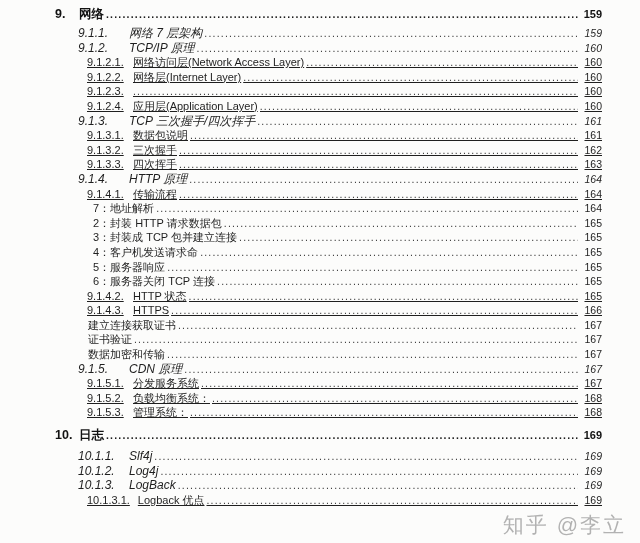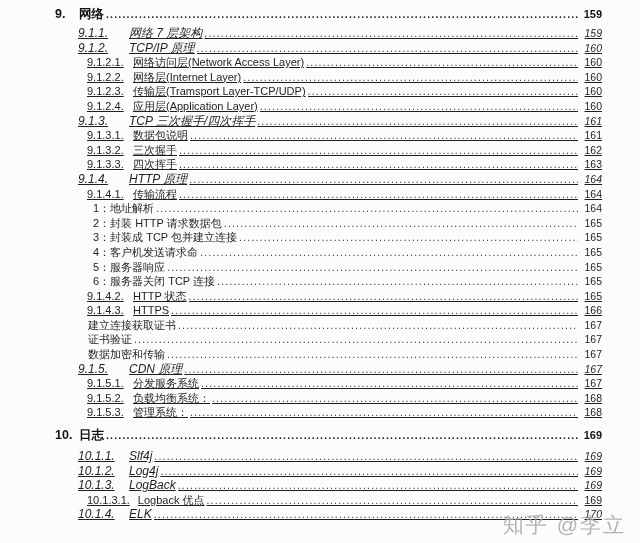--- a/index.html
+++ b/index.html
@@ -68,21 +68,20 @@
   }
   .row.l1 .num { min-width: 24px; padding-right: 0; }
   .row.l1 .dots { color: #1c1c1c; }
   .row.l1 .pg { font-size: 11px; }
   .toc > .row.l1:first-child { margin-top: 0; margin-bottom: 3px; }
   
   .row.l2 {
     padding-left: 23px;
     font-style: italic;
     font-size: 12px;
-    text-decoration: underline;
   }
   .row.l2 .num { min-width: 51px; padding-right: 0; }
   
   .row.l3 { padding-left: 32px; text-decoration: underline; }
   .row.l3 .num { min-width: 46px; padding-right: 8px; box-sizing: border-box; }
   
   .row.l4 { padding-left: 38px; }
   
   .row.l4b { padding-left: 33px; }
   .watermark {
@@ -132,21 +131,20 @@
 
     <div class="row l3">
       <span class="num">9.1.2.2.</span>
       <span class="title">网络层(Internet Layer)</span>
       <span class="dots"></span>
       <span class="pg">160</span>
     </div>
 
     <div class="row l3">
       <span class="num">9.1.2.3.</span>
-      <span class="title">传输层(Tramsport Layer-TCP/UDP)</span>
       <span class="dots"></span>
       <span class="pg">160</span>
     </div>
 
     <div class="row l3">
       <span class="num">9.1.2.4.</span>
       <span class="title">应用层(Application Layer)</span>
       <span class="dots"></span>
       <span class="pg">160</span>
     </div>
@@ -188,21 +186,21 @@
 
     <div class="row l3">
       <span class="num">9.1.4.1.</span>
       <span class="title">传输流程</span>
       <span class="dots"></span>
       <span class="pg">164</span>
     </div>
 
     <div class="row l4">
 
-      <span class="title">1：地址解析</span>
+      <span class="title">7：地址解析</span>
       <span class="dots"></span>
       <span class="pg">164</span>
     </div>
 
     <div class="row l4">
 
       <span class="title">2：封装 HTTP 请求数据包</span>
       <span class="dots"></span>
       <span class="pg">165</span>
     </div>
@@ -326,23 +324,17 @@
       <span class="pg">169</span>
     </div>
 
     <div class="row l3">
       <span class="num">10.1.3.1.</span>
       <span class="title">Logback 优点</span>
       <span class="dots"></span>
       <span class="pg">169</span>
     </div>
 
-    <div class="row l2">
-      <span class="num">10.1.4.</span>
-      <span class="title">ELK</span>
-      <span class="dots"></span>
-      <span class="pg">170</span>
-    </div>
   </div>
 
   <div class="watermark">知乎 @李立</div>
 
 </div>
 
 </body></html>

